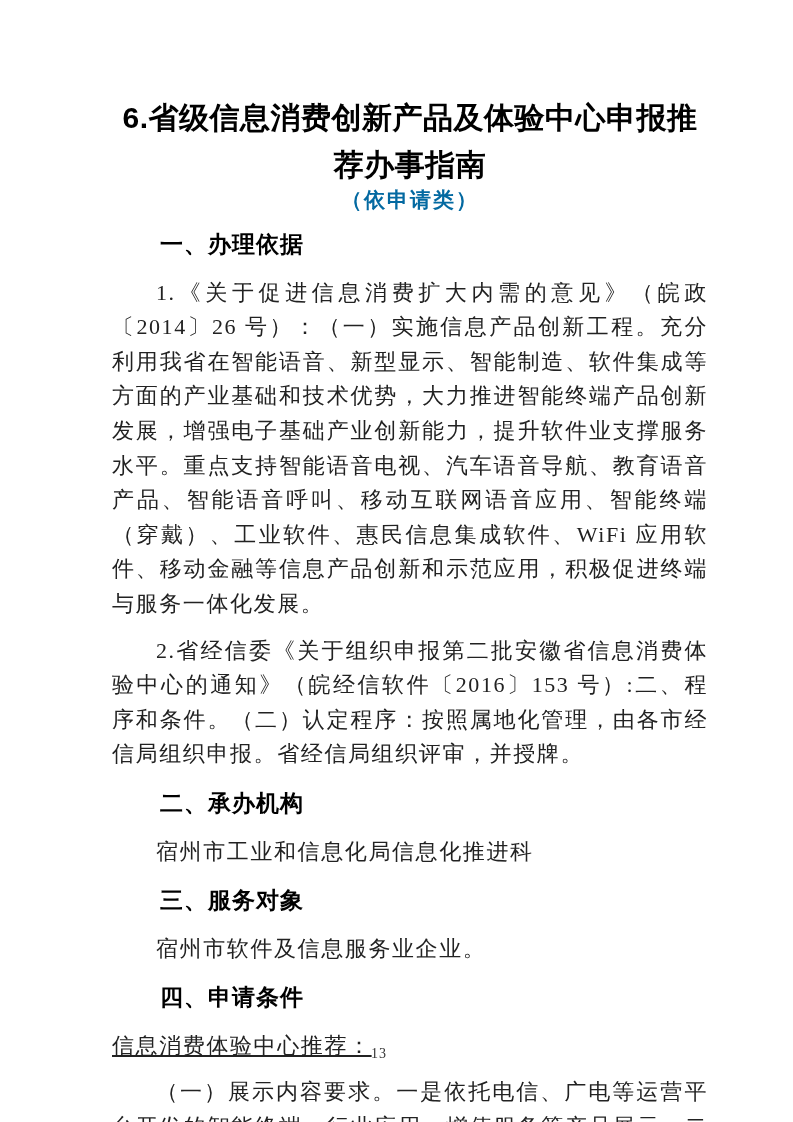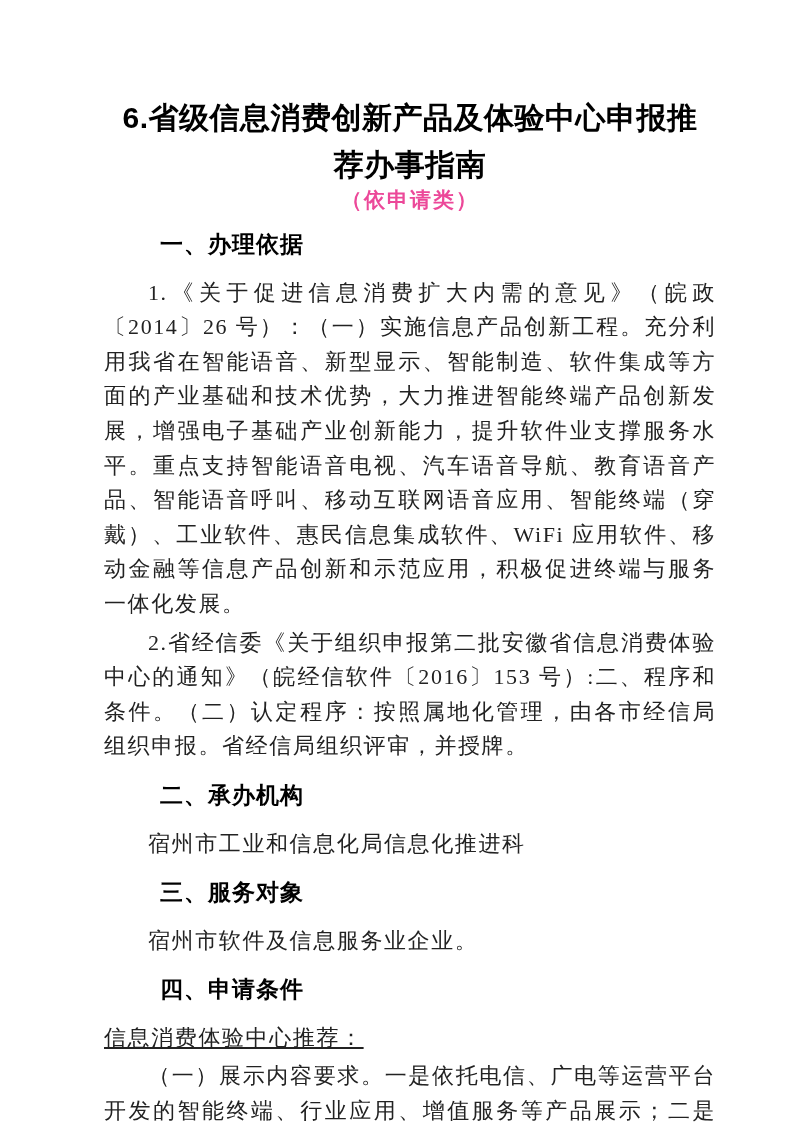--- a/index.html
+++ b/index.html
@@ -33,21 +33,21 @@
     color: #000000;
     letter-spacing: 0.5px;
   }
   .doc-subtitle {
     margin-top: -2px;
     font-family: "Liberation Sans", sans-serif;
     font-weight: 700;
     font-size: 21px;
     line-height: 27px;
     text-align: center;
-    color: #ec4899;
+    color: #0369a1;
     letter-spacing: 2px;
   }
   .body {
     margin-top: 9px;
     font-size: 22px;
     line-height: 34.6px;
     letter-spacing: 1.6px;
     text-align: justify;
     color: #222222;
   }
@@ -55,21 +55,21 @@
     margin: 14px;
     font-family: "Liberation Sans", sans-serif;
     font-weight: 700;
     font-size: 23px;
     line-height: 34.6px;
     letter-spacing: 1px;
     text-indent: 2em;
     color: #000000;
   }
   .para {
-    margin: 4px;
+    margin: 12px;
     text-indent: 2em;
   }
   .para.no-indent {
     text-indent: 0;
     text-decoration: underline;
   }
   .page-number {
     position: absolute;
     left: 0;
     right: 0;
@@ -108,13 +108,14 @@
 
       <h2 class="heading">四、申请条件</h2>
 
       <p class="para no-indent">信息消费体验中心推荐：</p>
 
       <p class="para">（一）展示内容要求。一是依托电信、广电等运营平台开发的智能终端、行业应用、增值服务等产品展示；二是智能制造、新型显示、软件集成、智能家居、程序和条件、智能</p>
 
     </div>
   </div>
 
+  <div class="page-number">13</div>
 </div>
 
 </body></html>

